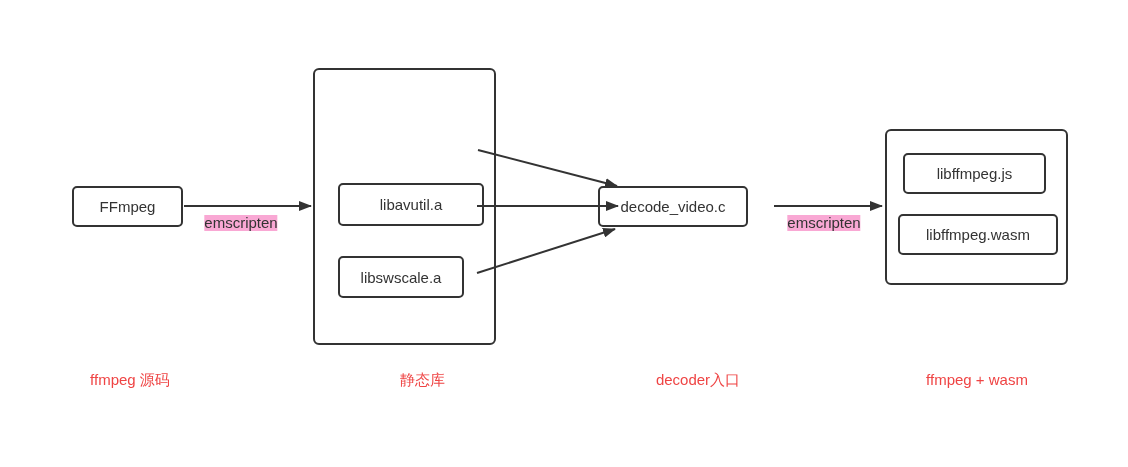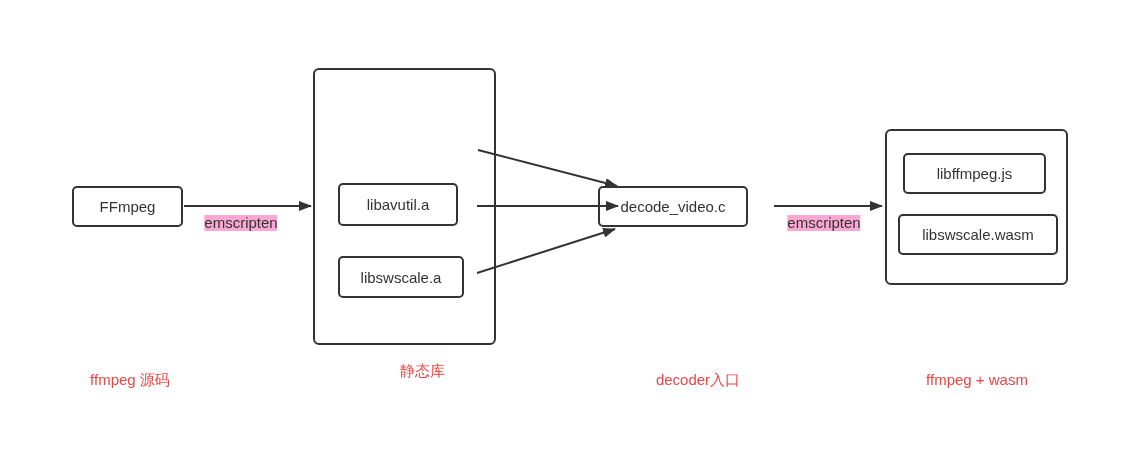--- a/index.html
+++ b/index.html
@@ -69,42 +69,42 @@
 </head>
 <body>
 
 <div class="canvas">
 
   <div class="group" style="left:313px; top:68px; width:183px; height:277px;"></div>
   <div class="group" style="left:885px; top:129px; width:183px; height:156px;"></div>
 
   <div class="node" style="left:72px; top:186px; width:111px; height:41px;">FFmpeg</div>
 
-  <div class="node" style="left:338px; top:183px; width:120px; height:43px;">libavutil.a</div>
+  <div class="node" style="left:338px; top:183px; width:146px; height:43px;">libavutil.a</div>
   <div class="node" style="left:338px; top:256px; width:126px; height:42px;">libswscale.a</div>
 
   <div class="node" style="left:598px; top:186px; width:150px; height:41px;">decode_video.c</div>
 
   <div class="node" style="left:903px; top:153px; width:143px; height:41px;">libffmpeg.js</div>
-  <div class="node" style="left:898px; top:214px; width:160px; height:41px;">libswscale.wasm</div>
+  <div class="node" style="left:898px; top:214px; width:160px; height:41px;">libffmpeg.wasm</div>
 
   <svg class="edges" viewBox="0 0 1128 467">
     <defs>
       <marker id="arrowhead" markerUnits="userSpaceOnUse" markerWidth="13" markerHeight="10" refX="12" refY="5" orient="auto">
         <path d="M0,0 L13,5 L0,10 Z" fill="#333333"></path>
       </marker>
     </defs>
     <line x1="184" y1="206" x2="311" y2="206" marker-end="url(#arrowhead)"></line>
     <line x1="478" y1="150" x2="617" y2="186" marker-end="url(#arrowhead)"></line>
     <line x1="477" y1="206" x2="618" y2="206" marker-end="url(#arrowhead)"></line>
     <line x1="477" y1="273" x2="615" y2="229" marker-end="url(#arrowhead)"></line>
     <line x1="774" y1="206" x2="882" y2="206" marker-end="url(#arrowhead)"></line>
   </svg>
 
   <div class="edge-label" style="left:241px; top:215px;">emscripten</div>
   <div class="edge-label" style="left:824px; top:215px;">emscripten</div>
 
   <div class="caption" style="left:130px; top:371px;">ffmpeg 源码</div>
-  <div class="caption" style="left:404px; top:362px;padding-left:37px;">静态库</div>
+  <div class="caption" style="left:404px; top:371px;padding-left:37px;">静态库</div>
   <div class="caption" style="left:698px; top:371px;">decoder入口</div>
   <div class="caption" style="left:977px; top:371px;">ffmpeg + wasm</div>
 
 </div>
 
 </body></html>

